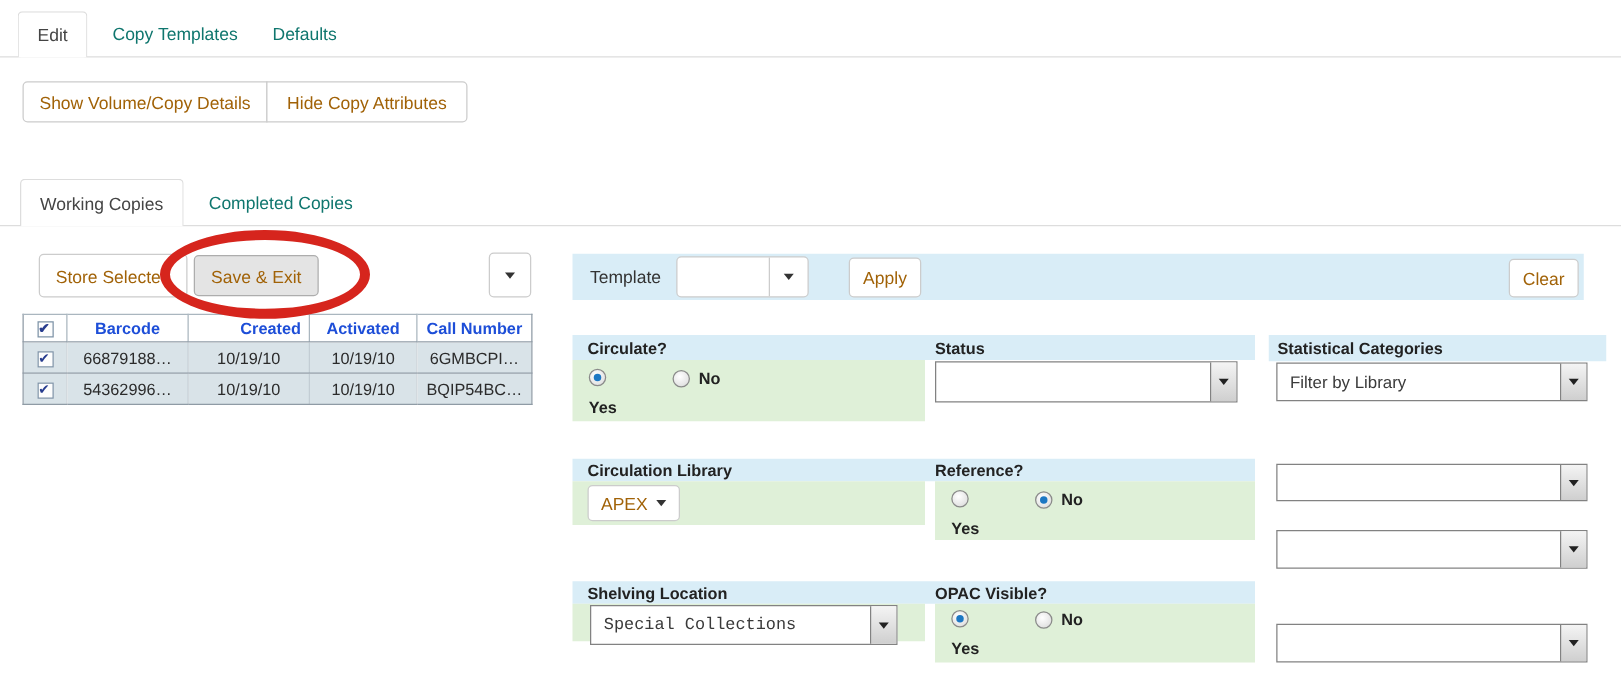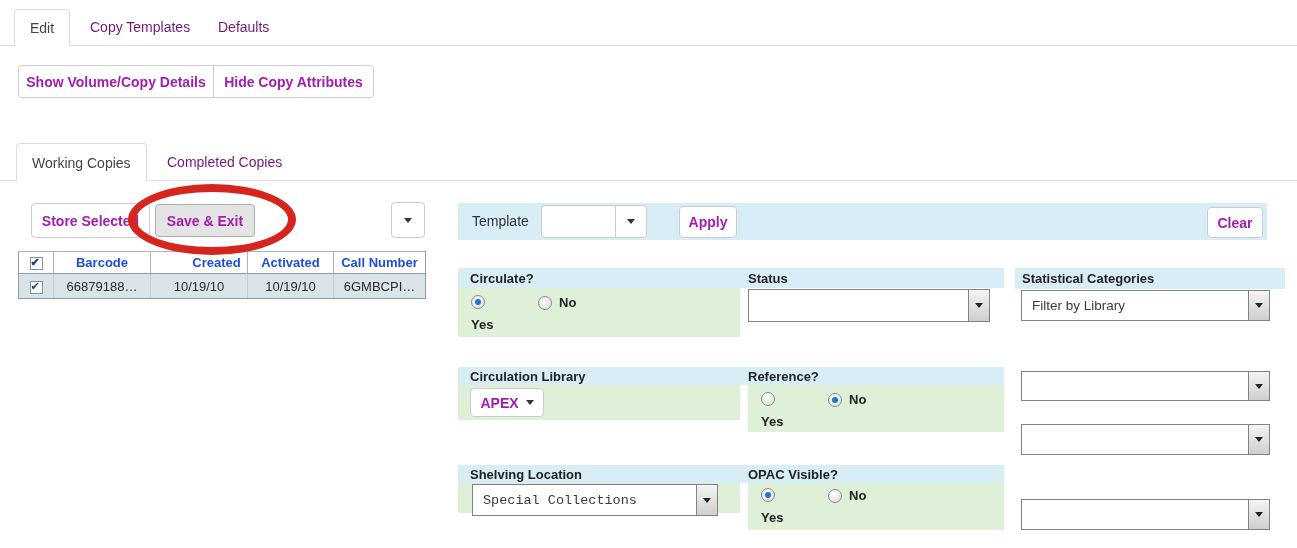--- a/index.html
+++ b/index.html
@@ -1,24 +1,24 @@
 <!DOCTYPE html>
 <html><head>
 <meta charset="utf-8">
 <style>
   html,body{margin:0;padding:0;background:#fff;}
   .screen{position:relative;width:1297px;height:548px;background:#fff;overflow:hidden;
           font-family:"Liberation Sans",sans-serif;color:#333;}
 
   
   .hline{position:absolute;left:0;right:0;border-top:1px solid #ddd;}
-  .link{position:absolute;color:#701a75;font-size:14px;cursor:pointer;white-space:nowrap;}
+  .link{position:absolute;color:#0f766e;font-size:14px;cursor:pointer;white-space:nowrap;}
   .btn{position:absolute;display:flex;align-items:center;justify-content:center;
-       background:#fff;border:1px solid #ccc;border-radius:4px;font-size:14px;color:#a21caf;
-       box-sizing:border-box;white-space:nowrap;cursor:pointer;font-weight:bold;}
+       background:#fff;border:1px solid #ccc;border-radius:4px;font-size:14px;color:#a16207;
+       box-sizing:border-box;white-space:nowrap;cursor:pointer;}
   .btn.pressed{background:#e4e4e4;border-color:#adadad;}
   .caret{width:0;height:0;border-left:4px solid transparent;border-right:4px solid transparent;
          border-top:5px solid #333;display:inline-block;}
 
   
   .tab{position:absolute;box-sizing:border-box;background:#fff;border:1px solid #ddd;border-bottom:none;
        border-radius:4px 4px 0 0;display:flex;align-items:center;padding:0 15px;font-size:14px;color:#444;
        z-index:2;cursor:pointer;}
 
   
@@ -117,20 +117,27 @@
       </tr>
     </thead>
     <tbody>
       <tr>
         <td><span class="xcheck checked"></span></td>
         <td>66879188…</td>
         <td>10/19/10</td>
         <td>10/19/10</td>
         <td>6GMBCPI…</td>
       </tr>
+      <tr>
+        <td><span class="xcheck checked"></span></td>
+        <td>54362996…</td>
+        <td>10/19/10</td>
+        <td>10/19/10</td>
+        <td>BQIP54BC…</td>
+      </tr>
     </tbody>
   </table>
 
   <div class="band" style="left:458px;top:203px;width:809px;height:37px;">
     <span class="plainlabel" style="left:14px;top:10px;font-size:14px;">Template</span>
     <div style="position:absolute;left:83px;top:2px;width:106px;height:33px;display:flex;background:#fff;border:1px solid #ccc;border-radius:4px;box-sizing:border-box;cursor:pointer;">
       <span style="flex:1;display:flex;align-items:center;padding-left:8px;font-size:13.5px;"></span>
       <span style="width:30px;border-left:1px solid #ccc;display:flex;align-items:center;justify-content:center;">
           <span class="caret"></span>
         </span>

